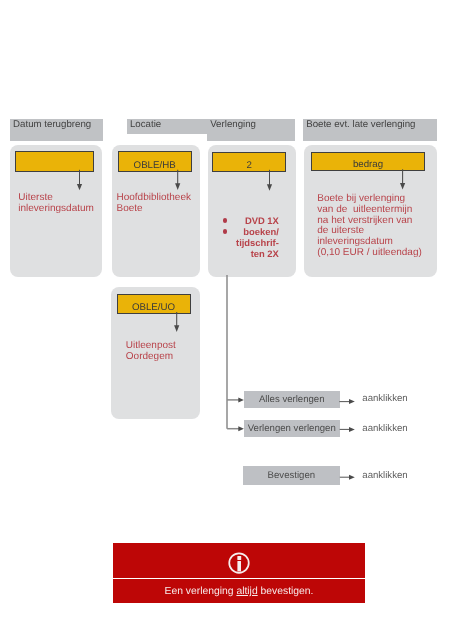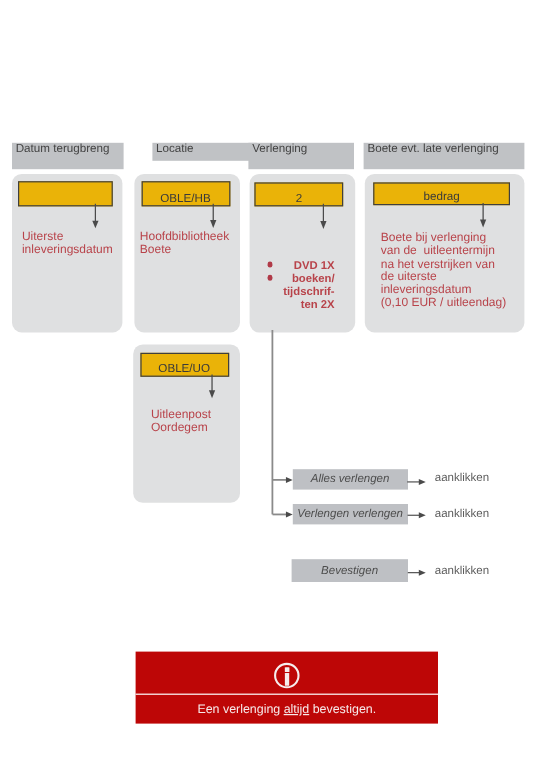--- a/index.html
+++ b/index.html
@@ -9,21 +9,21 @@
   .col-header{position:absolute;background:#c0c2c5;color:#434343;font-size:9.7px;
               display:flex;align-items:flex-start;padding-left:2.8px;box-sizing:border-box;}
   .panel{position:absolute;background:#dfe0e1;border-radius:8px;}
   .field{position:absolute;background:#eab308;border:1.2px solid #3f3f3f;box-sizing:border-box;
          display:flex;align-items:flex-end;justify-content:center;font-size:9.7px;color:#3a3a3a;padding-top:6px;}
   .note{position:absolute;color:#b8434a;font-weight:normal;font-size:10px;line-height:10.95px;white-space:pre-wrap;}
   .bullets{position:absolute;color:#b8434a;font-weight:bold;font-size:9.42px;line-height:10.95px;}
   .bullets .bi{position:relative;white-space:pre-wrap;}
   .dot{position:absolute;width:4.6px;height:4.6px;border-radius:50%;background:#b03a48;}
   .btn{position:absolute;background:#bec0c4;color:#4d4d4d;font-size:9.6px;
-       display:flex;align-items:center;justify-content:center;font-style:italic;}
+       display:flex;align-items:center;justify-content:center;}
   .lbl{position:absolute;color:#5c5c5c;font-size:9.6px;}
   .banner{position:absolute;background:#bd0606;}
   .banner .sep{position:absolute;left:0;right:0;height:1.2px;background:#ffffff;}
   .banner .btxt{position:absolute;left:0;right:0;color:#f7eaea;font-size:10.35px;text-align:center;}
   .banner .btxt u{text-decoration:underline;}
   svg{position:absolute;left:0;top:0;overflow:visible;}
 </style>
 </head>
 <body>
 

